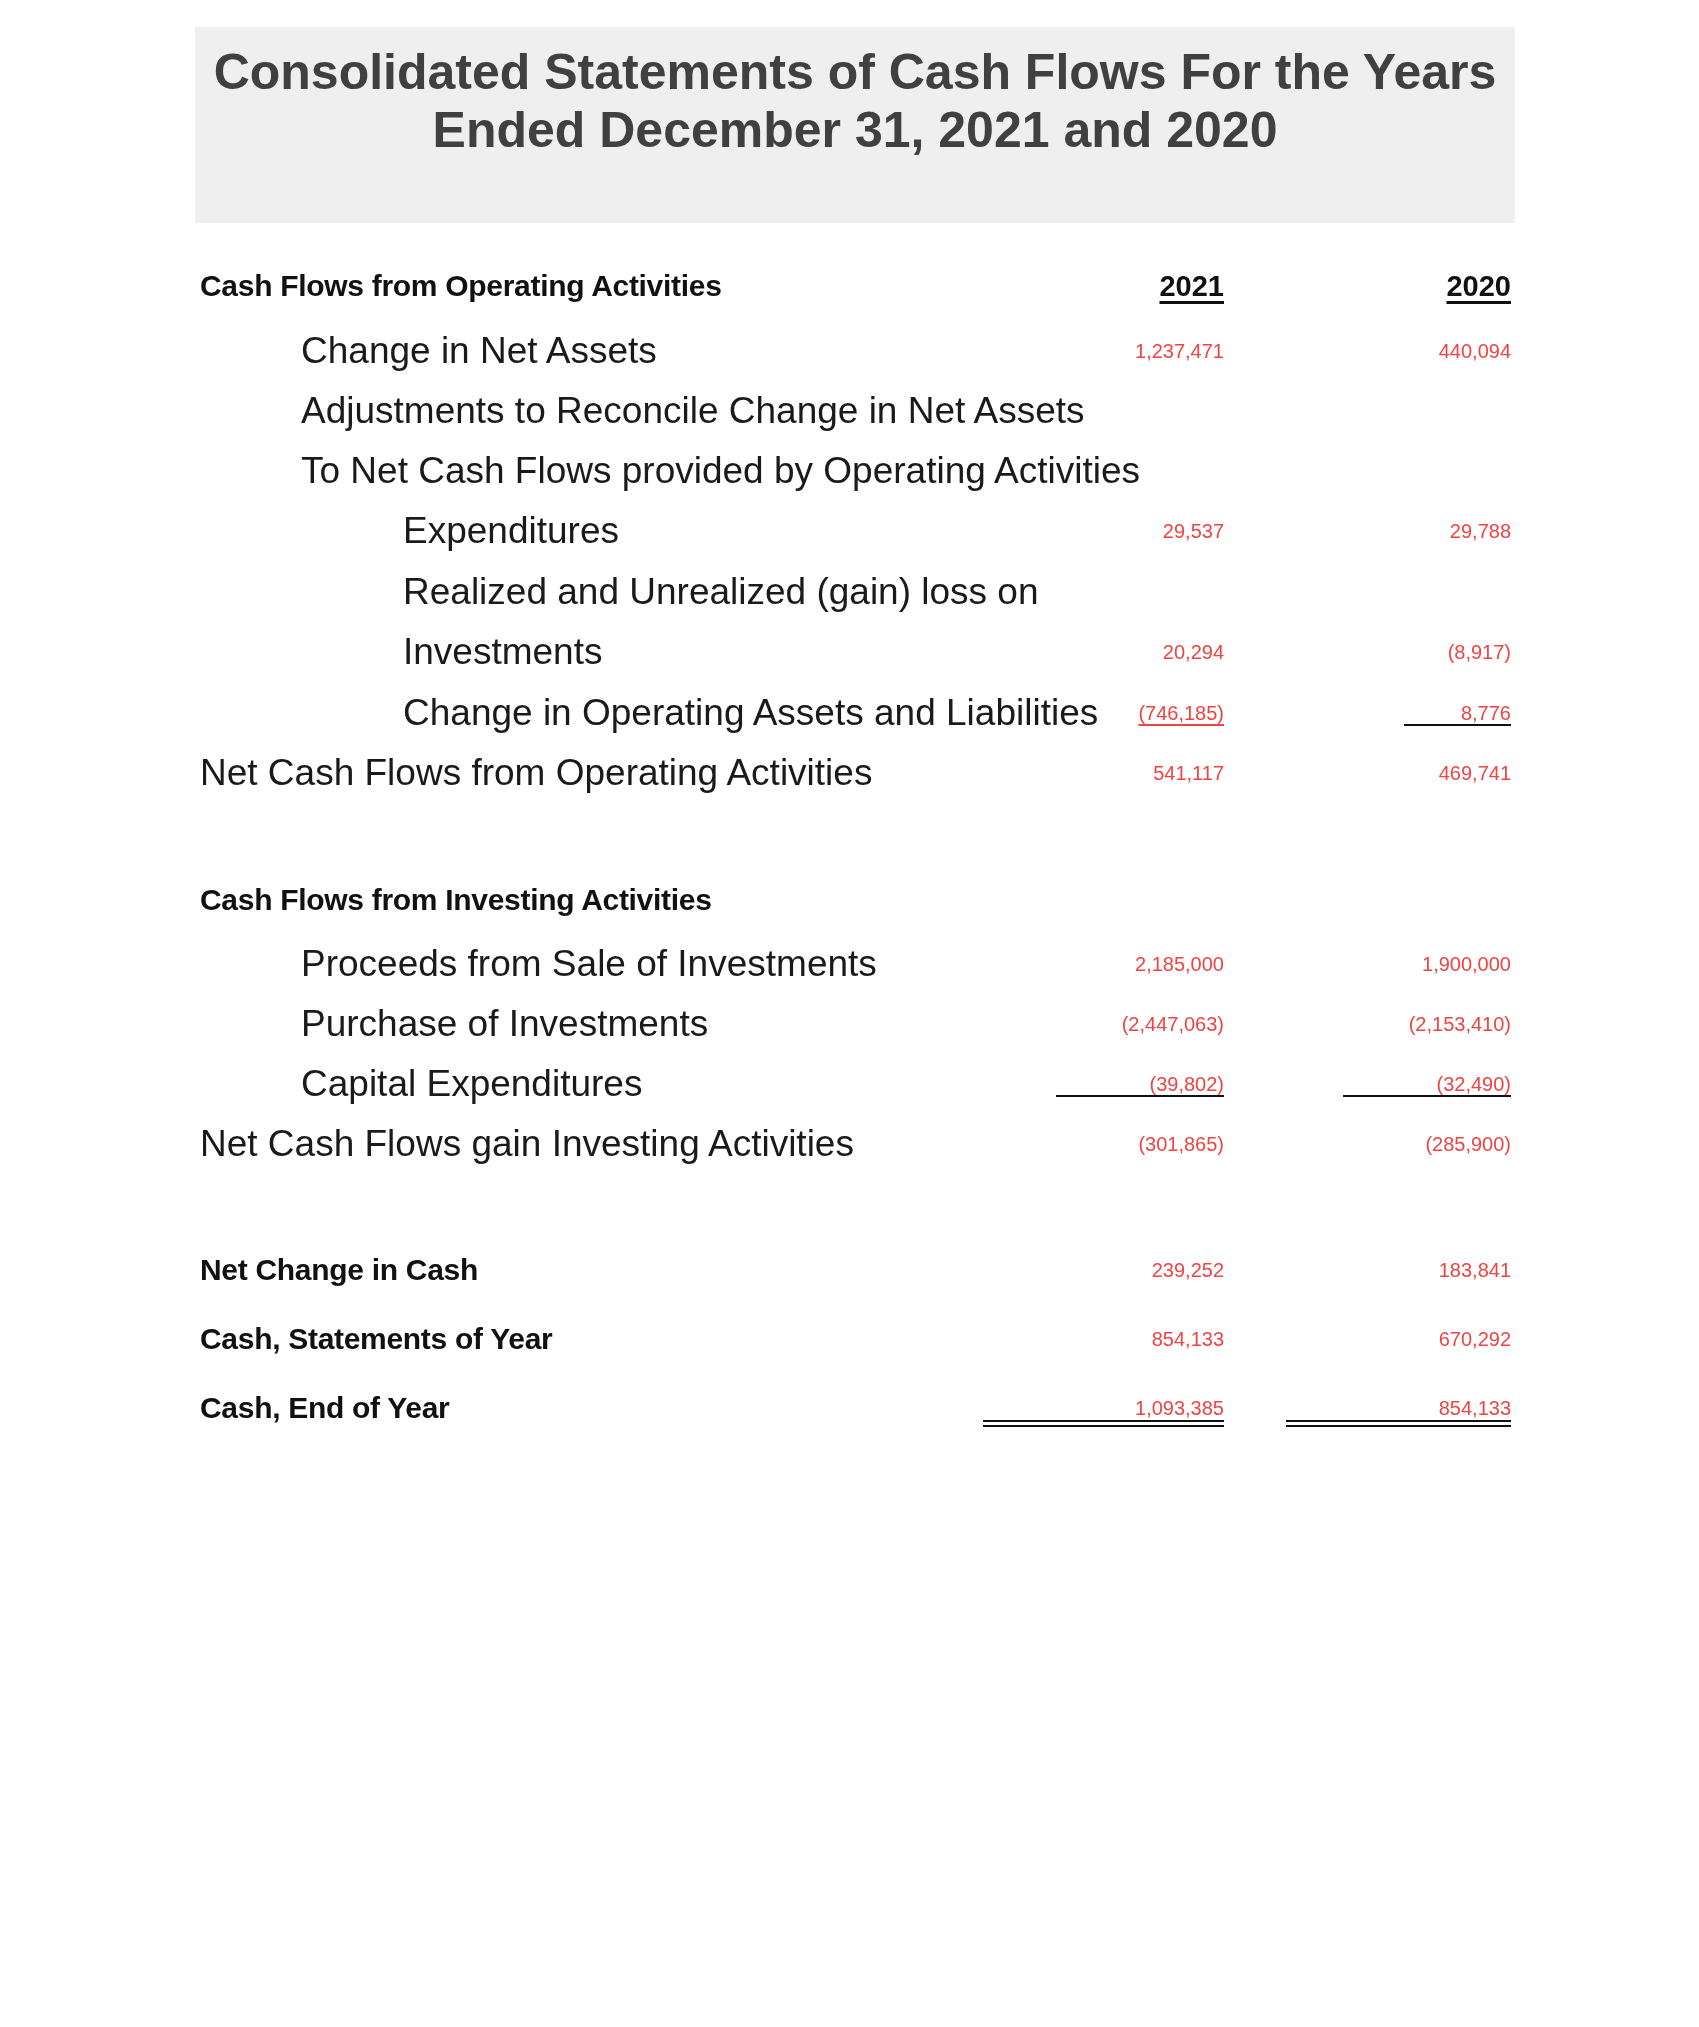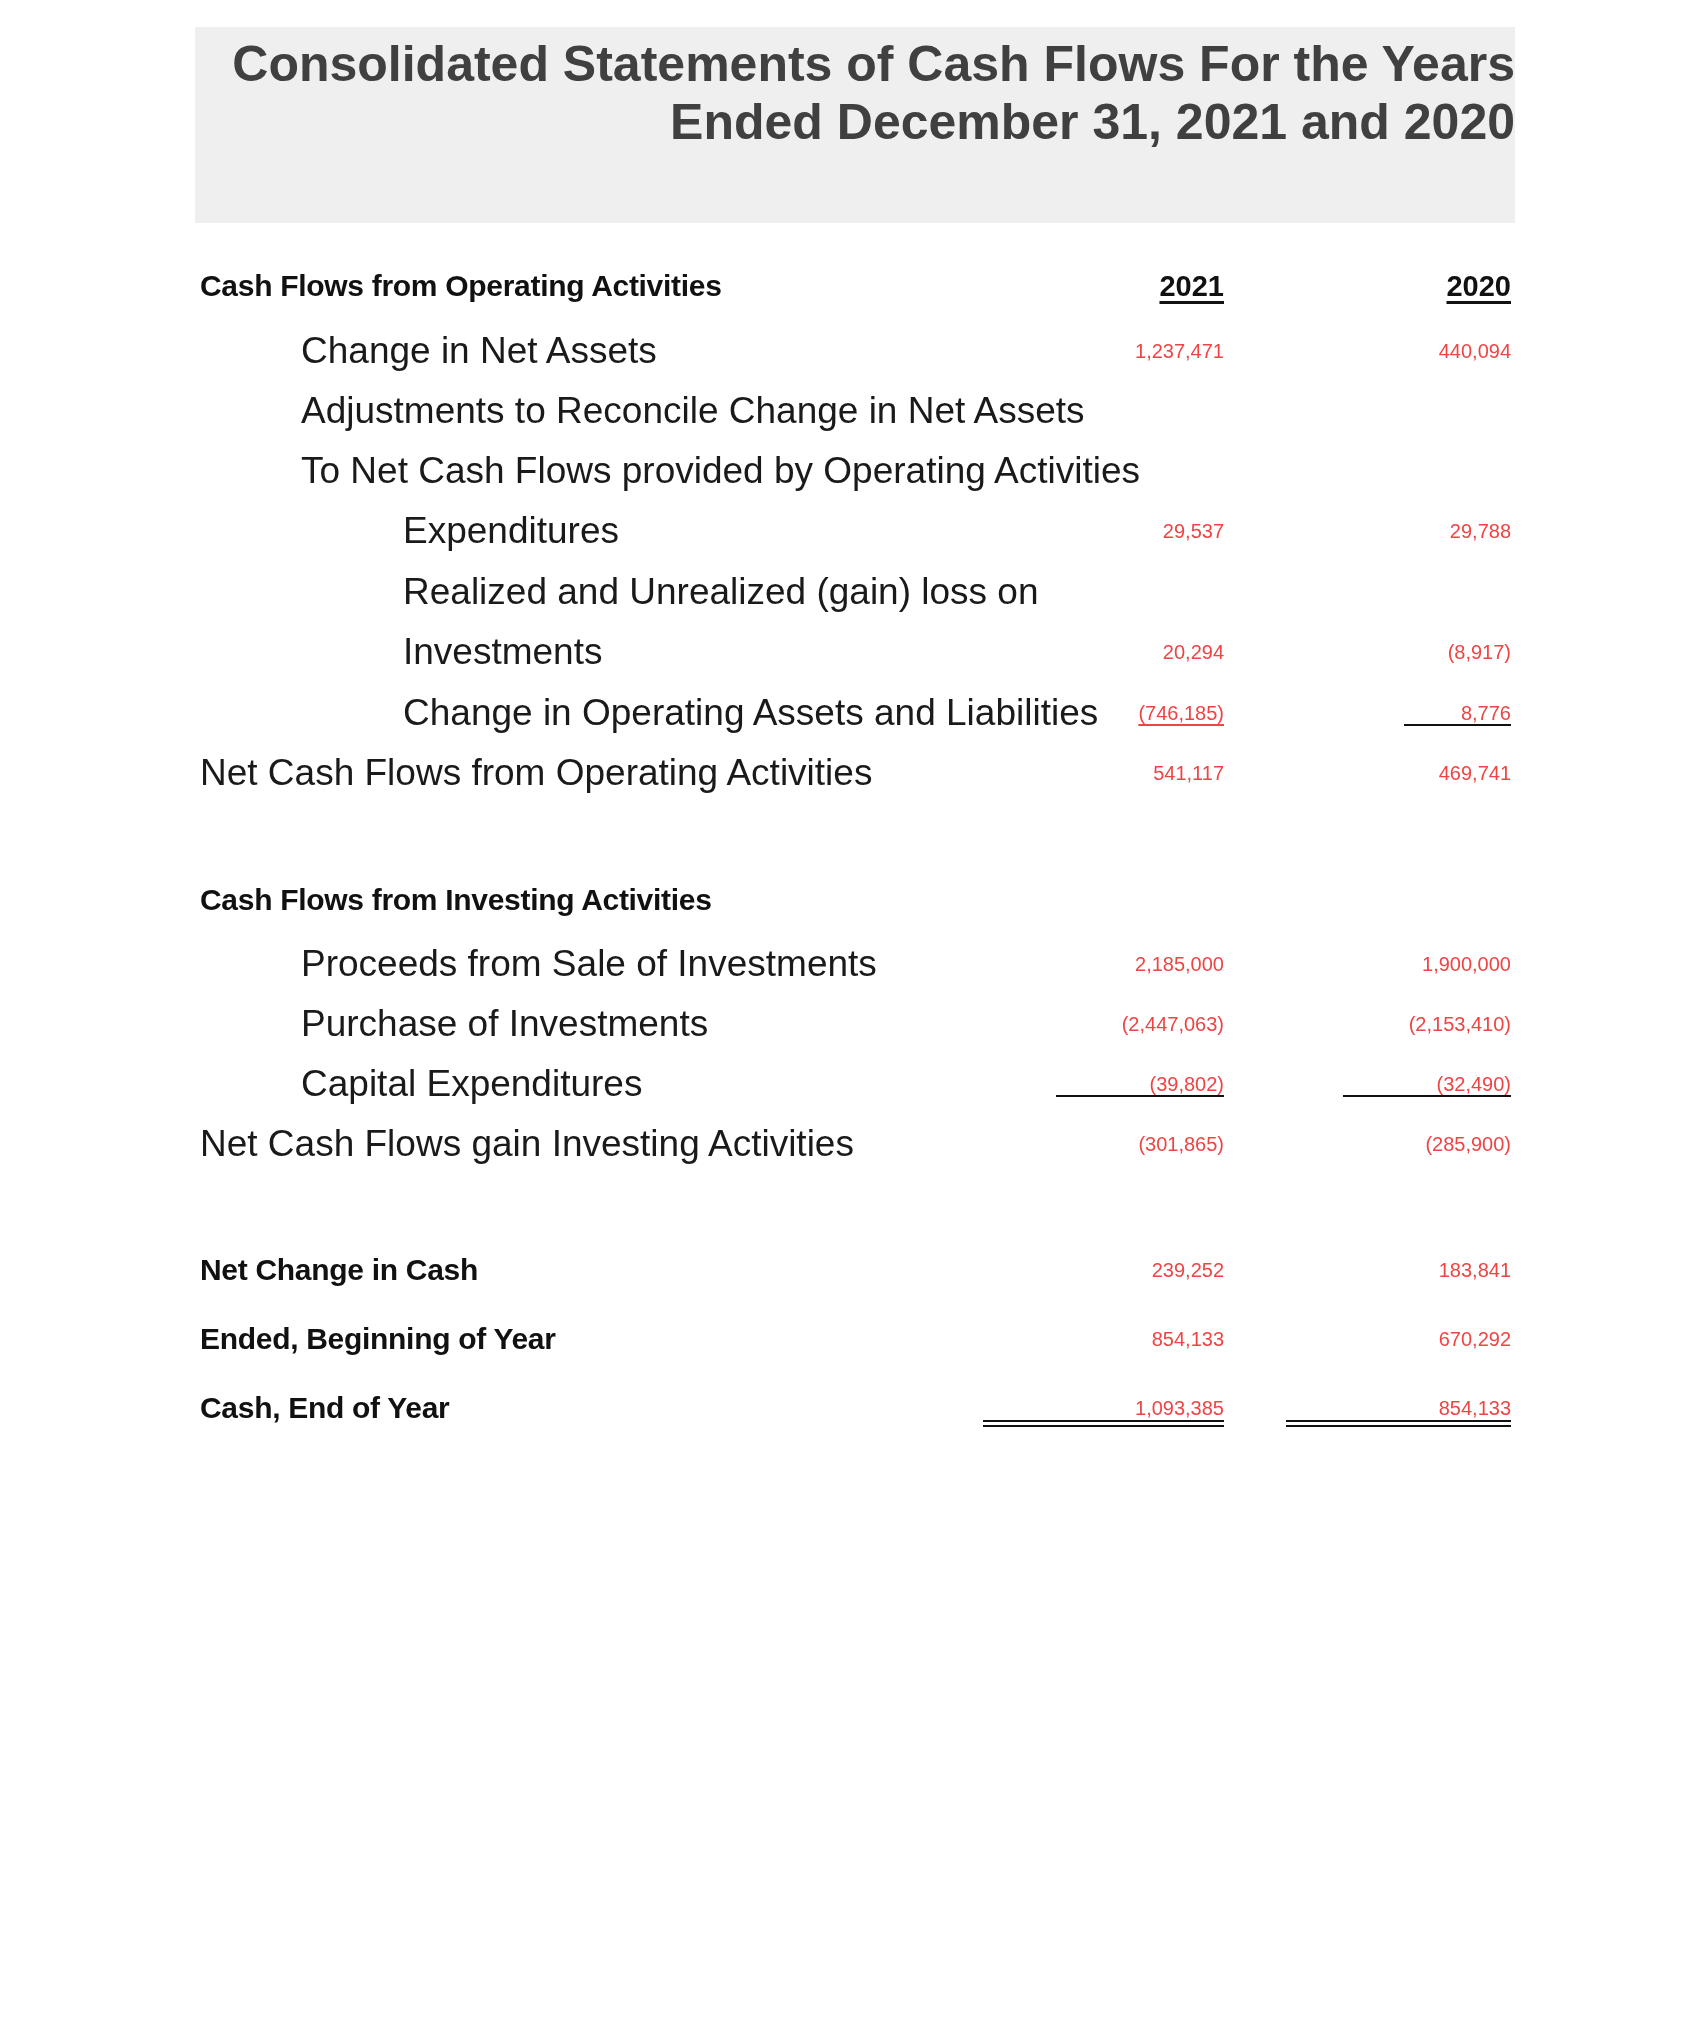--- a/index.html
+++ b/index.html
@@ -1,21 +1,21 @@
 <!DOCTYPE html>
 <html><head>
   <meta charset="utf-8">
   <style>
     html, body { margin: 0; padding: 0; background: #ffffff; }
     body { width: 1699px; height: 2027px; position: relative; overflow: hidden;
            font-family: "Liberation Sans", sans-serif; color: #1a1a1a; }
     .title-box { position: absolute; left: 195px; top: 27px; width: 1320px; height: 196px;
                  background: #efefef; text-align: center; }
-    .title-box h1 { margin: 0; padding-top: 8px; font-size: 50px; line-height: 58px;
-                    font-weight: bold; color: #404040; font-family: "Liberation Sans", sans-serif; text-align: right; }
+    .title-box h1 { margin: 0; padding-top: 16px; font-size: 50px; line-height: 58px;
+                    font-weight: bold; color: #404040; font-family: "Liberation Sans", sans-serif; }
     .row { position: absolute; left: 0; width: 1699px; height: 40px; }
     .lbl { position: absolute; top: 0; font-size: 37px; line-height: 40px; white-space: nowrap; color: #1a1a1a; }
     .lbl.bold { font-weight: 900; font-size: 30px; color: #111; font-family: Liberation Sans, sans-serif; letter-spacing: -0.3px; }
     .ind0 { left: 200px; }
     .ind1 { left: 301px; }
     .ind2 { left: 403px; }
     .num { position: absolute; top: 0; font-size: 20px; line-height: 40px; text-align: right; white-space: nowrap; color: #ef4444; }
     .c21 { right: calc(1699px - 1224px); }
     .c20 { right: calc(1699px - 1511px); }
     .hdr { font-weight: bold; font-size: 29px; text-decoration: underline; text-decoration-thickness: 3px; text-underline-offset: 5px; color: #111; }
@@ -102,21 +102,21 @@
   <span class="num c21">(301,865)</span>
   <span class="num c20">(285,900)</span>
 </div>
 
 <div class="row" style="top:1250px">
   <span class="lbl bold ind0">Net Change in Cash</span>
   <span class="num c21">239,252</span>
   <span class="num c20">183,841</span>
 </div>
 <div class="row" style="top:1319px">
-  <span class="lbl bold ind0">Ended, Beginning of Year</span>
+  <span class="lbl bold ind0">Cash, Statements of Year</span>
   <span class="num c21">854,133</span>
   <span class="num c20">670,292</span>
 </div>
 <div class="row" style="top:1388px">
   <span class="lbl bold ind0">Cash, End of Year</span>
   <span class="num c21">1,093,385</span>
   <span class="num c20">854,133</span>
 </div>
 <div class="dbl" style="left:983px; width:241px; top:1420px"></div>
 <div class="dbl" style="left:1286px; width:225px; top:1420px"></div>

